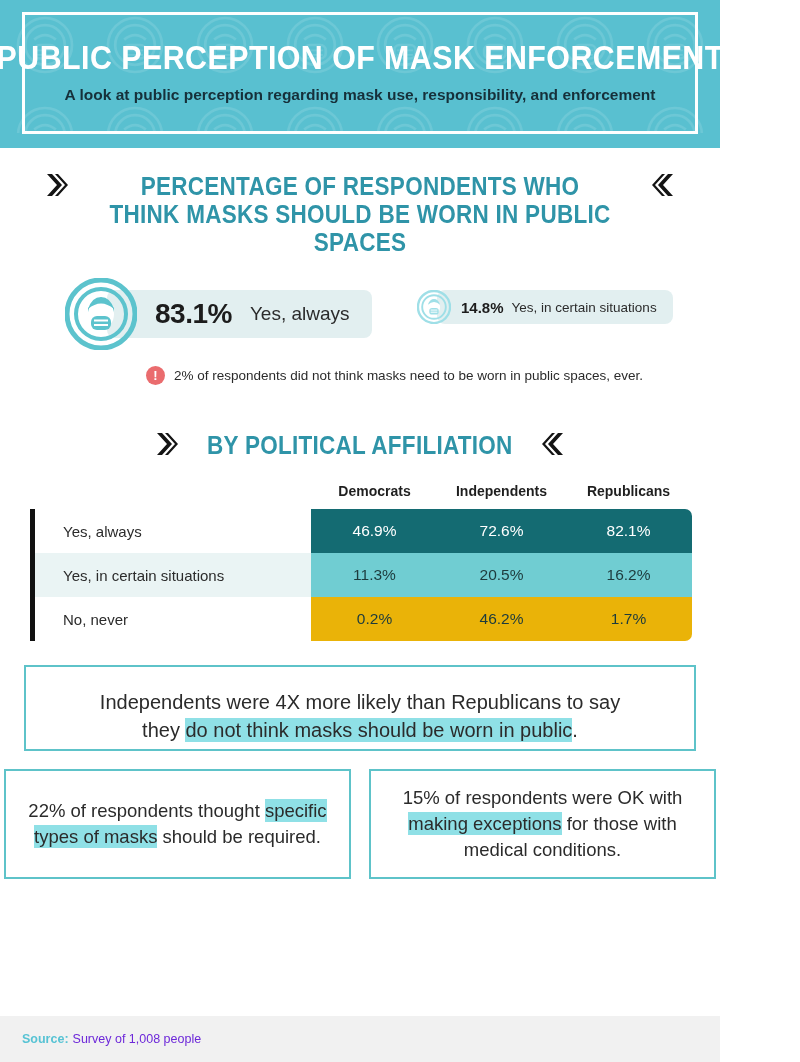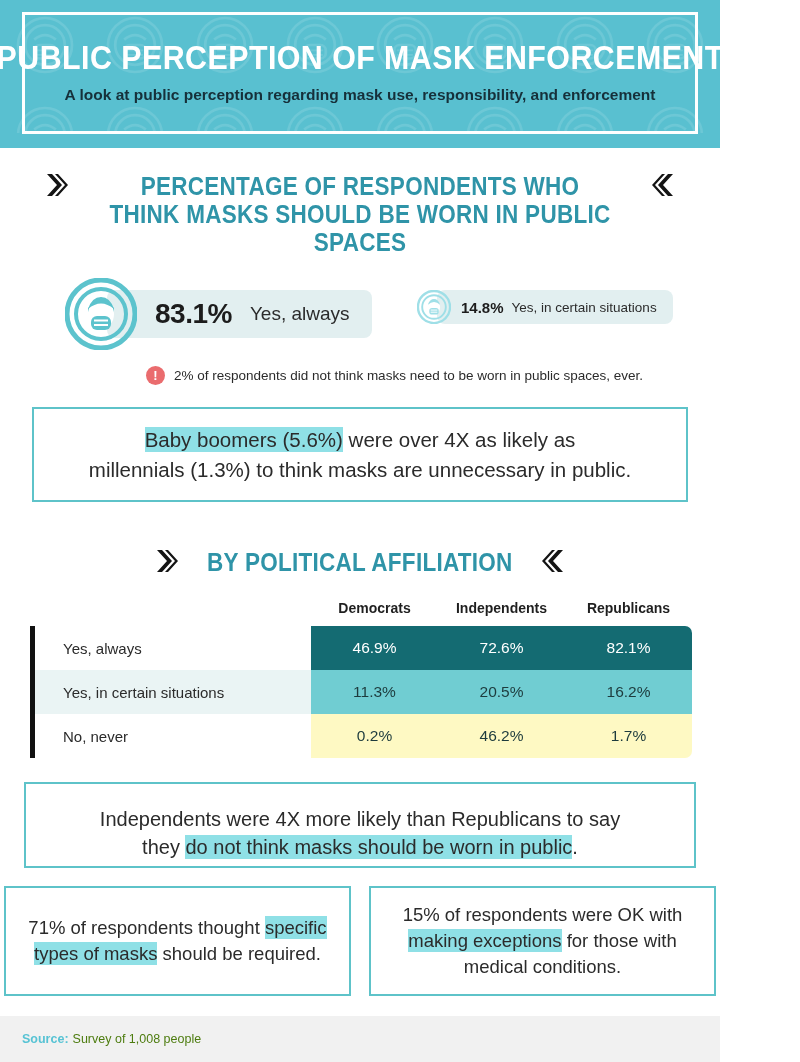--- a/index.html
+++ b/index.html
@@ -193,21 +193,21 @@
     text-align:left;
     border-left:5px solid #111111;
   }
   .tbl tr.alt td.rowlab{background:#eaf4f4;}
   .tbl td.cell{
     text-align:center;height:42px;
     font-size:15.5px;
   }
   .t-dark{background:#146b72;color:#ffffff;}
   .t-mid{background:#70cdd2;color:#1d3b3d;}
-  .t-light{background:#fef9c3;color:#1d3b3d;}
+  .t-light{background:#eab308;color:#1d3b3d;}
   .tbl tr:first-child td.cell:first-of-type{border-top-left-radius:7px;}
   .tbl tr:first-child td.cell:last-child{border-top-right-radius:7px;}
   .tbl tr:last-child td.cell:first-of-type{border-bottom-left-radius:7px;}
   .tbl tr:last-child td.cell:last-child{border-bottom-right-radius:7px;}
 
   .callout-2{
     margin:24px auto 0;
     width:672px;height:86px;
     padding:0 24px;
   }
@@ -224,21 +224,21 @@
 
   
   .footer{
     flex:none;
     height:46px;
     background:#f1f1f1;
     display:flex;align-items:center;
     padding-left:22px;
   }
   .footer .src-label{color:#57c3d4;font-weight:bold;font-size:12.5px;}
-  .footer .src-text{color:#4d7c0f;font-size:12.5px;margin-left:4px;}
+  .footer .src-text{color:#6d28d9;font-size:12.5px;margin-left:4px;}
 </style>
 </head>
 <body>
 
 <div class="page">
 
   <div class="header">
     <svg class="header-pattern" viewBox="0 0 800 148" preserveAspectRatio="none">
       <defs>
         <pattern id="maskpat" width="100" height="100" patternUnits="userSpaceOnUse">
@@ -309,26 +309,20 @@
           <span class="lab">Yes, in certain situations</span>
         </div>
       </div>
     </div>
 
     <div class="alert-line">
       <span class="alert-ic">!</span>
       <span class="alert-tx">2% of respondents did not think masks need to be worn in public spaces, ever.</span>
     </div>
 
-    <div class="callout callout-1">
-      <p>
-        <span class="hl">Baby boomers (5.6%)</span><span> were over 4X as likely as</span><br>
-        <span>millennials (1.3%) to think masks are unnecessary in public.</span>
-      </p>
-    </div>
 
     <div class="section-head sec2">
       <span class="chev">
         <svg width="22" height="26" viewBox="0 0 22 26">
             <path d="M1 2 L11 13 L1 24 L6 24 L16 13 L6 2 Z" fill="#141414"></path>
             <path d="M9 2 L19 13 L9 24 L12 24 L22 13 L12 2 Z" fill="#141414"></path>
           </svg>
       </span>
       <span class="sec-title">BY POLITICAL AFFILIATION</span>
       <span class="chev">
@@ -375,21 +369,21 @@
     <div class="callout callout-2">
       <p>
         <span>Independents were 4X more likely than Republicans to say</span><br>
         <span>they </span><span class="hl">do not think masks should be worn in public</span><span>.</span>
       </p>
     </div>
 
     <div class="callout-row">
       <div class="callout callout-3">
         <p>
-          <span>71% of respondents thought </span><span class="hl">specific types of masks</span><span> should be required.</span>
+          <span>22% of respondents thought </span><span class="hl">specific types of masks</span><span> should be required.</span>
         </p>
       </div>
       <div class="callout callout-3">
         <p>
           <span>15% of respondents were OK with </span><span class="hl">making exceptions</span><span> for those with medical conditions.</span>
         </p>
       </div>
     </div>
 
   </div>

